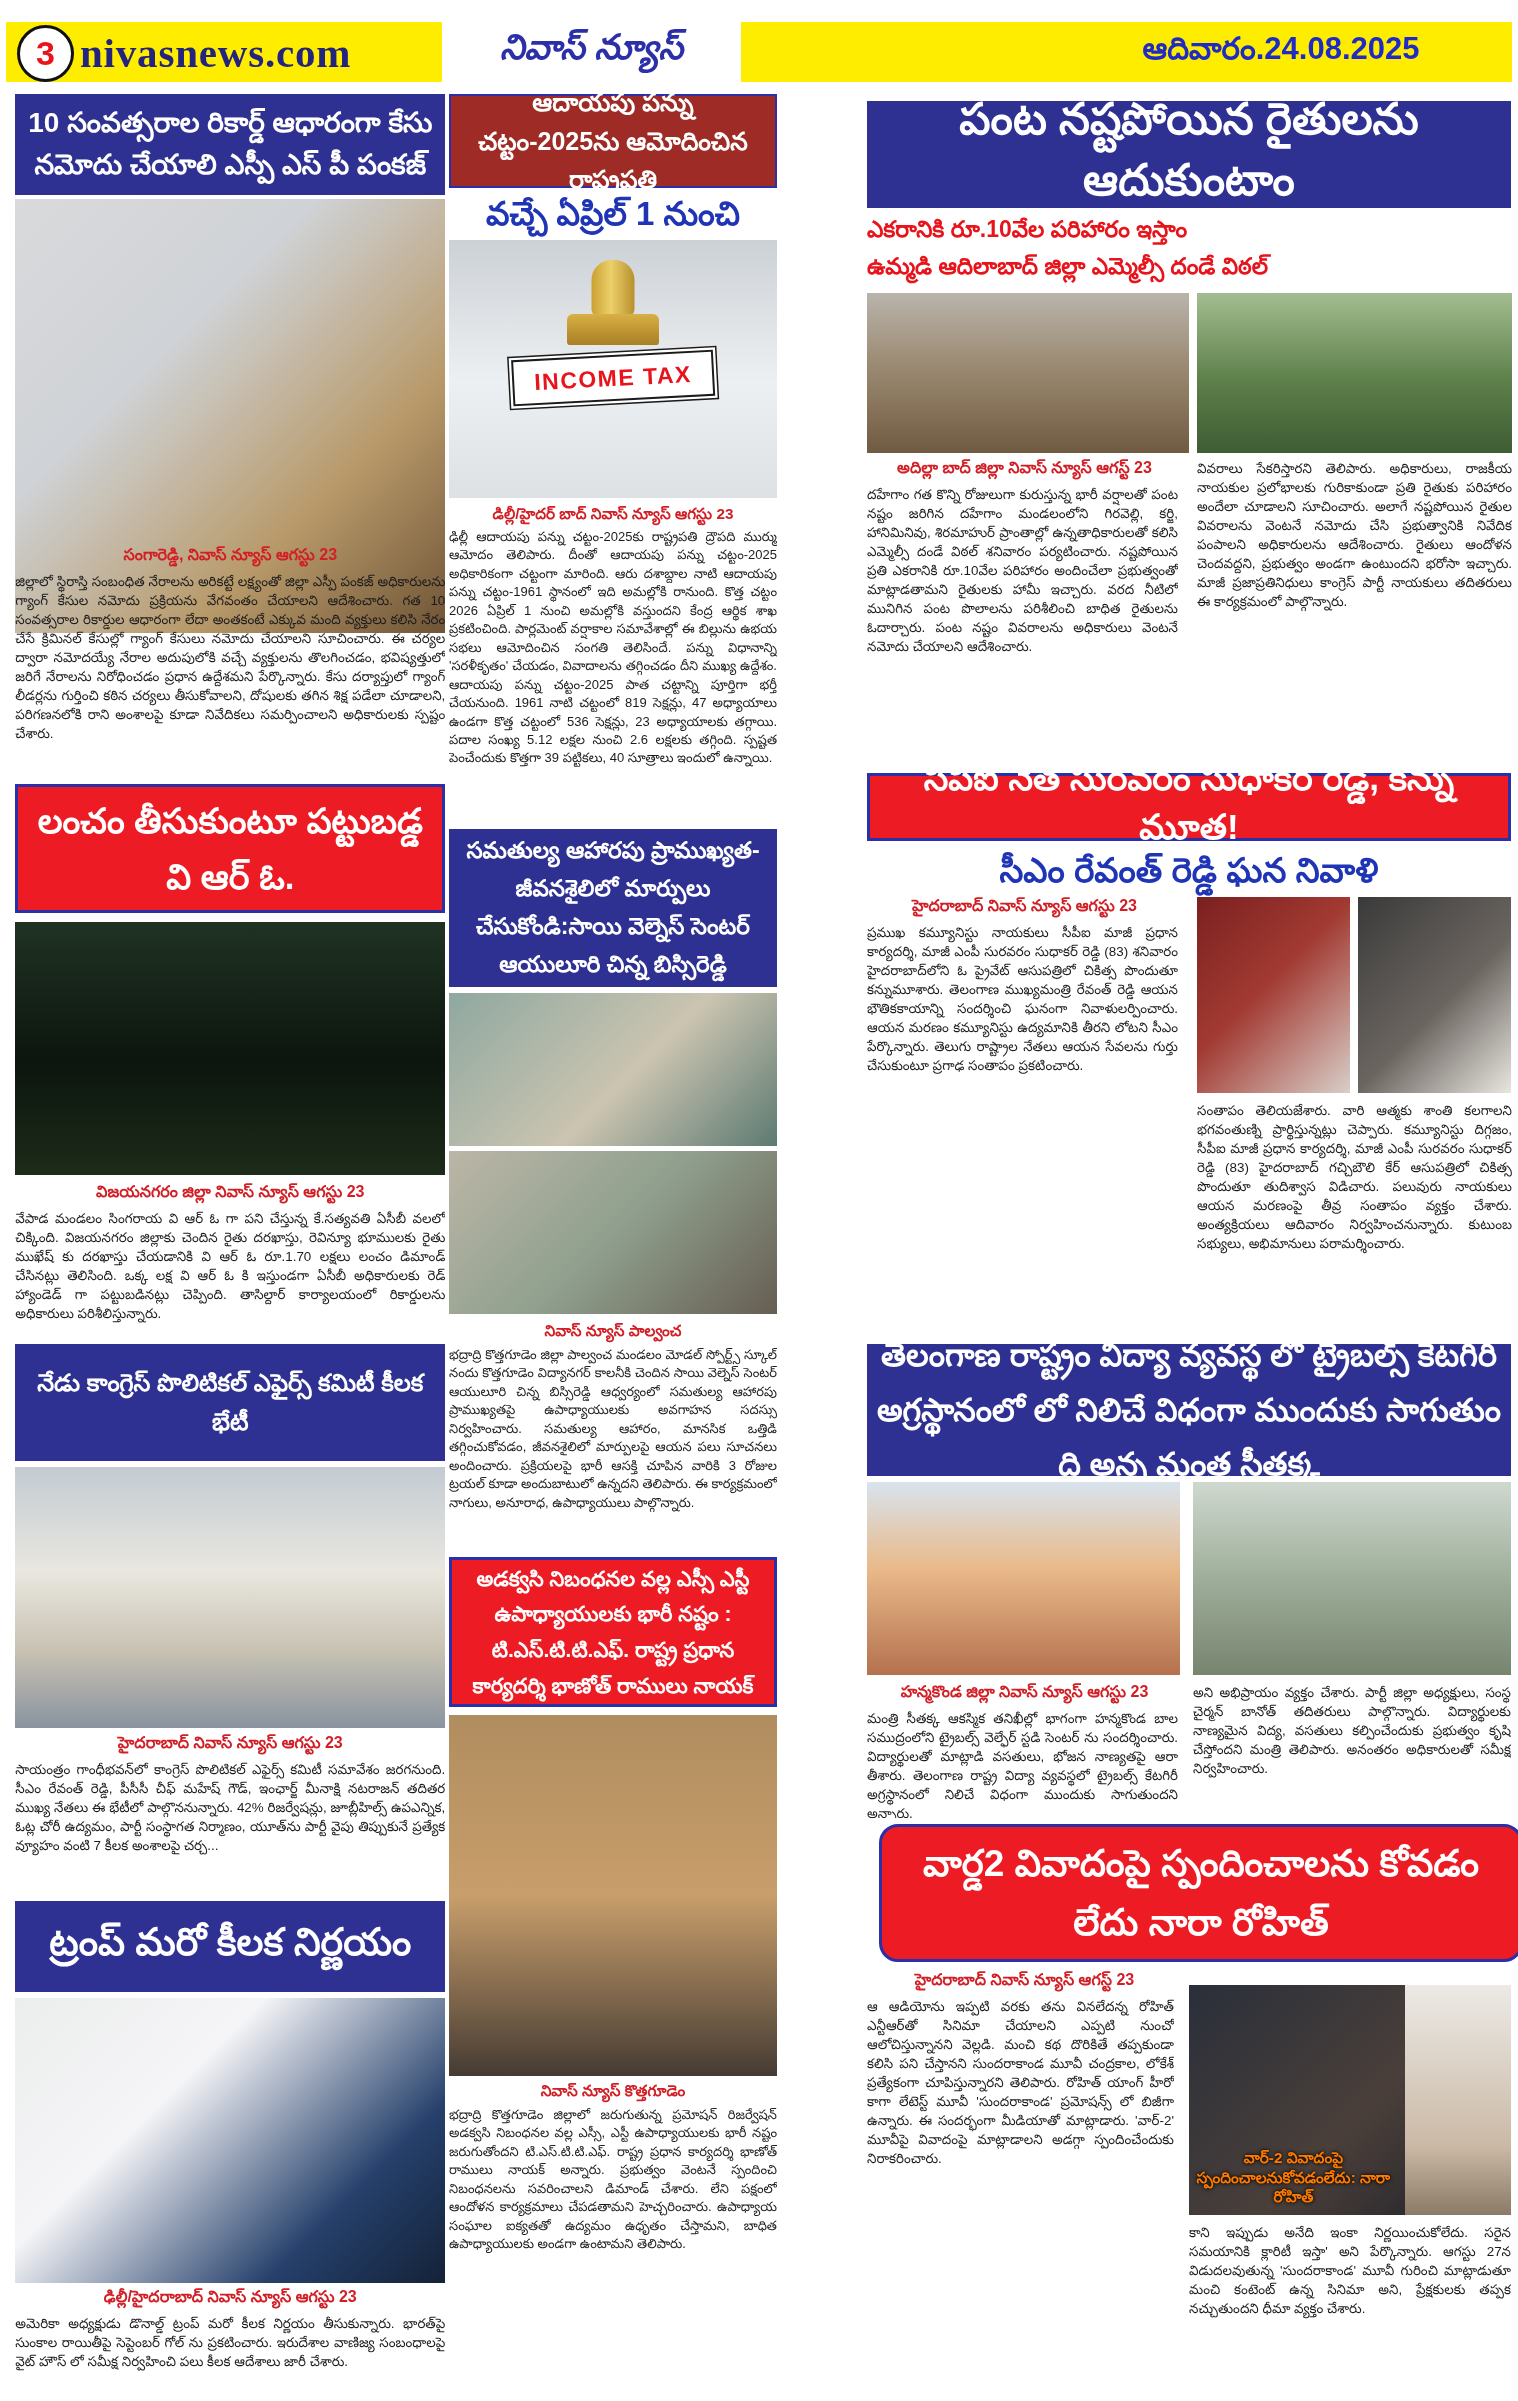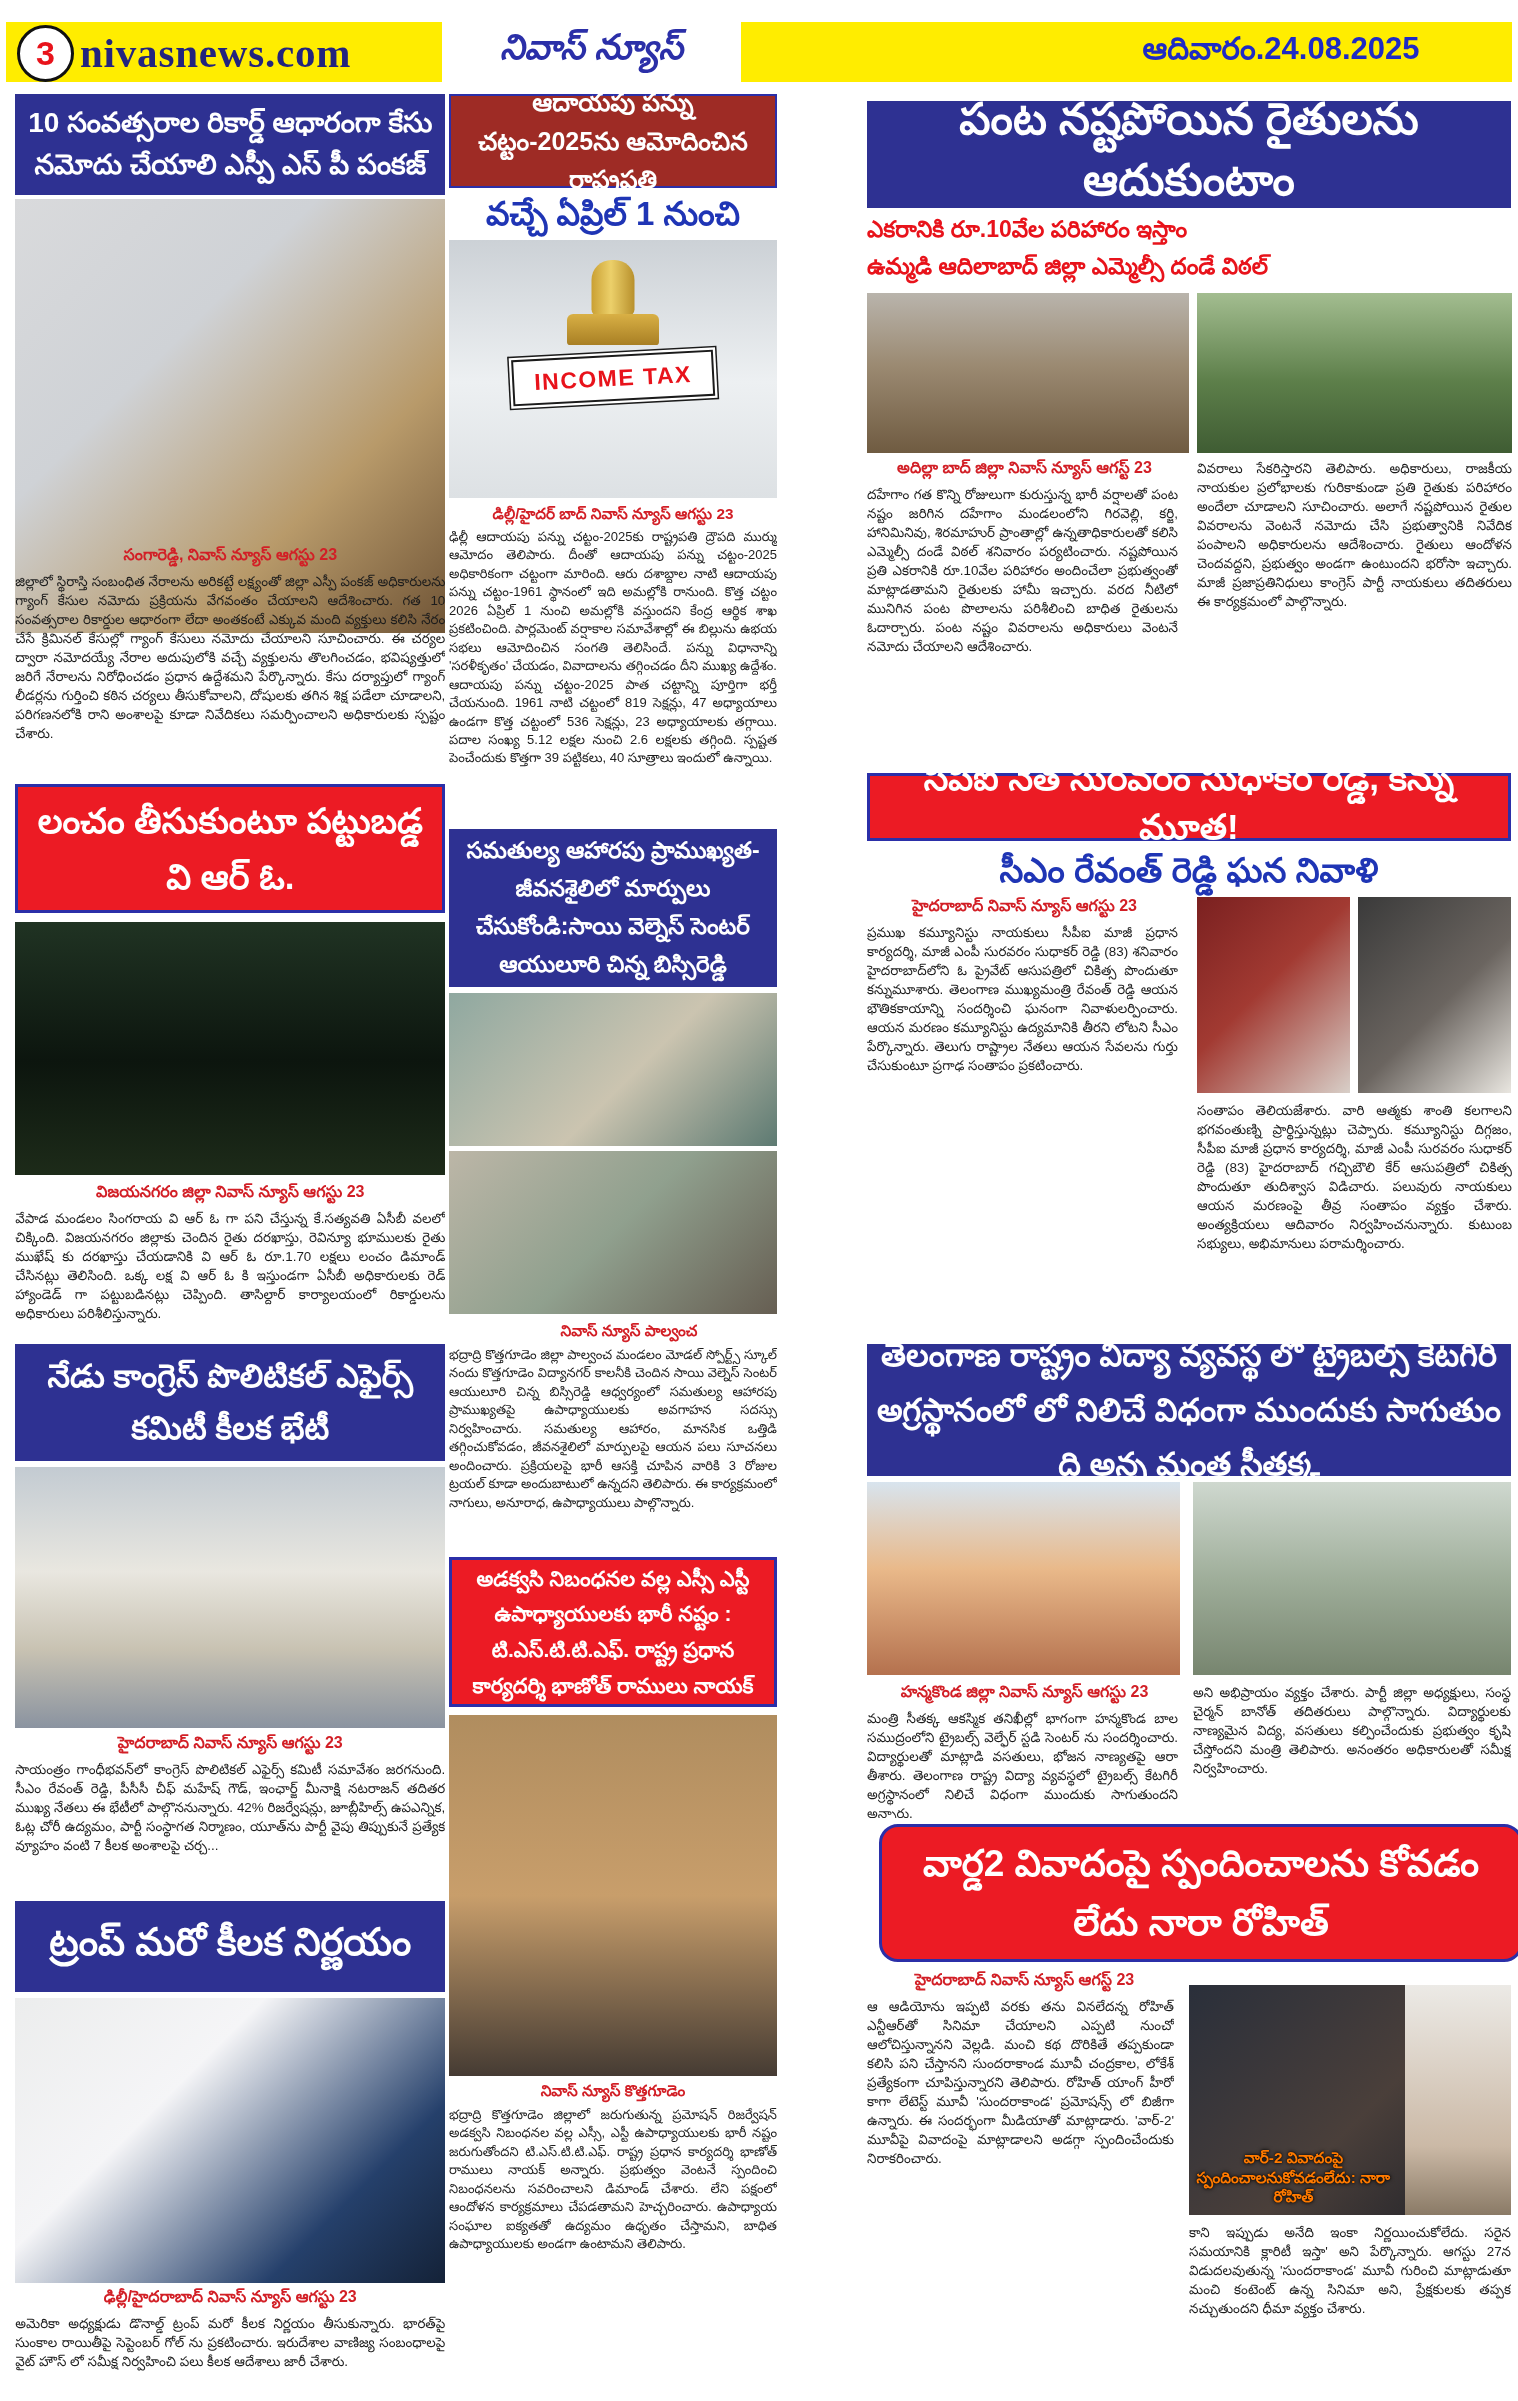--- a/index.html
+++ b/index.html
@@ -64,21 +64,21 @@
   <div class="abs" style="left:15.3px;top:784px;width:430px;height:559px;">
     <div class="abs hbox redbox" style="left:0;top:0;width:430px;height:129px;font-size:35px;line-height:1.6;">
       <span>లంచం తీసుకుంటూ పట్టుబడ్డ వి ఆర్ ఓ.</span>
     </div>
     <div class="abs photo" style="left:0;top:138px;width:430px;height:253px;background:linear-gradient(180deg,#203323 0%,#0c150e 55%,#1d2b19 100%);"></div>
     <div class="abs byline" style="left:0;top:399px;width:430px;">విజయనగరం జిల్లా నివాస్ న్యూస్ ఆగస్టు 23</div>
     <div class="abs body-txt" style="left:0;top:425px;width:430px;height:132px;">వేపాడ మండలం సింగరాయ వి ఆర్ ఓ గా పని చేస్తున్న కే.సత్యవతి ఏసీబీ వలలో చిక్కింది. విజయనగరం జిల్లాకు చెందిన రైతు దరఖాస్తు, రెవిన్యూ భూములకు రైతు ముఖేష్ కు దరఖాస్తు చేయడానికి వి ఆర్ ఓ రూ.1.70 లక్షలు లంచం డిమాండ్ చేసినట్లు తెలిసింది. ఒక్క లక్ష వి ఆర్ ఓ కి ఇస్తుండగా ఏసీబీ అధికారులకు రెడ్ హ్యాండెడ్ గా పట్టుబడినట్లు చెప్పింది. తాసిల్దార్ కార్యాలయంలో రికార్డులను అధికారులు పరిశీలిస్తున్నారు.</div>
   </div>
 
   <div class="abs" style="left:15.3px;top:1344px;width:430px;height:552px;">
-    <div class="abs hbox navy" style="left:0;top:0;width:430px;height:117px;font-size:32px;line-height:1.6;">
+    <div class="abs hbox navy" style="left:0;top:0;width:430px;height:117px;font-size:24px;line-height:1.6;">
       <span>నేడు కాంగ్రెస్ పొలిటికల్ ఎఫైర్స్ కమిటీ కీలక భేటీ</span>
     </div>
     <div class="abs photo" style="left:0;top:123px;width:430px;height:261px;background:linear-gradient(180deg,#c3cbd2 0%,#e9e7e0 40%,#c8c2b2 70%,#8a93a0 100%);"></div>
     <div class="abs byline" style="left:0;top:390px;width:430px;">హైదరాబాద్ నివాస్ న్యూస్ ఆగస్టు 23</div>
     <div class="abs body-txt" style="left:0;top:416px;width:430px;height:135px;">సాయంత్రం గాంధీభవన్‌లో కాంగ్రెస్ పొలిటికల్ ఎఫైర్స్ కమిటీ సమావేశం జరగనుంది. సీఎం రేవంత్ రెడ్డి, పీసీసీ చీఫ్ మహేష్ గౌడ్, ఇంఛార్జ్ మీనాక్షి నటరాజన్ తదితర ముఖ్య నేతలు ఈ భేటీలో పాల్గొననున్నారు. 42% రిజర్వేషన్లు, జూబ్లీహిల్స్ ఉపఎన్నిక, ఓట్ల చోరీ ఉద్యమం, పార్టీ సంస్థాగత నిర్మాణం, యూత్‌ను పార్టీ వైపు తిప్పుకునే ప్రత్యేక వ్యూహం వంటి 7 కీలక అంశాలపై చర్చ...</div>
   </div>
 
   <div class="abs" style="left:15.3px;top:1901px;width:430px;height:494px;">
     <div class="abs hbox navy" style="left:0;top:0;width:430px;height:91px;font-size:38px;">
       <span>ట్రంప్ మరో కీలక నిర్ణయం</span>
@@ -101,21 +101,21 @@
     <div class="abs byline" style="left:0;top:411px;width:328px;font-size:15.3px;">డిల్లీ/హైదర్ బాద్ నివాస్ న్యూస్ ఆగస్టు 23</div>
     <div class="abs body-txt" style="left:0;top:434px;width:328px;height:293px;font-size:13px;">ఢిల్లీ ఆదాయపు పన్ను చట్టం-2025కు రాష్ట్రపతి ద్రౌపది ముర్ము ఆమోదం తెలిపారు. దీంతో ఆదాయపు పన్ను చట్టం-2025 అధికారికంగా చట్టంగా మారింది. ఆరు దశాబ్దాల నాటి ఆదాయపు పన్ను చట్టం-1961 స్థానంలో ఇది అమల్లోకి రానుంది. కొత్త చట్టం 2026 ఏప్రిల్ 1 నుంచి అమల్లోకి వస్తుందని కేంద్ర ఆర్థిక శాఖ ప్రకటించింది. పార్లమెంట్ వర్షాకాల సమావేశాల్లో ఈ బిల్లును ఉభయ సభలు ఆమోదించిన సంగతి తెలిసిందే. పన్ను విధానాన్ని 'సరళీకృతం' చేయడం, వివాదాలను తగ్గించడం దీని ముఖ్య ఉద్దేశం. ఆదాయపు పన్ను చట్టం-2025 పాత చట్టాన్ని పూర్తిగా భర్తీ చేయనుంది. 1961 నాటి చట్టంలో 819 సెక్షన్లు, 47 అధ్యాయాలు ఉండగా కొత్త చట్టంలో 536 సెక్షన్లు, 23 అధ్యాయాలకు తగ్గాయి. పదాల సంఖ్య 5.12 లక్షల నుంచి 2.6 లక్షలకు తగ్గింది. స్పష్టత పెంచేందుకు కొత్తగా 39 పట్టికలు, 40 సూత్రాలు ఇందులో ఉన్నాయి.</div>
   </div>
 
   <div class="abs" style="left:449px;top:829px;width:328px;height:721px;">
     <div class="abs hbox navy" style="left:0;top:0;width:328px;height:158px;font-size:23px;line-height:1.65;">
       <span>సమతుల్య ఆహారపు ప్రాముఖ్యత- జీవనశైలిలో మార్పులు చేసుకోండి:సాయి వెల్నెస్ సెంటర్ ఆయులూరి చిన్న బిస్సిరెడ్డి</span>
     </div>
     <div class="abs photo" style="left:0;top:164px;width:328px;height:153px;background:linear-gradient(135deg,#8fa8a0 0%,#cbc4b0 55%,#5d7a72 100%);"></div>
     <div class="abs photo" style="left:0;top:322px;width:328px;height:163px;background:linear-gradient(135deg,#bcb6a7 0%,#90a08e 50%,#665e52 100%);"></div>
-    <div class="abs byline" style="left:16px;top:493px;width:328px;font-size:15.3px;">నివాస్ న్యూస్ పాల్వంచ</div>
+    <div class="abs byline" style="left:0;top:493px;width:328px;font-size:15.3px;">నివాస్ న్యూస్ పాల్వంచ</div>
     <div class="abs body-txt" style="left:0;top:517px;width:328px;height:203px;font-size:13px;">భద్రాద్రి కొత్తగూడెం జిల్లా పాల్వంచ మండలం మోడల్ స్పోర్ట్స్ స్కూల్ నందు కొత్తగూడెం విద్యానగర్ కాలనీకి చెందిన సాయి వెల్నెస్ సెంటర్ ఆయులూరి చిన్న బిస్సిరెడ్డి ఆధ్వర్యంలో సమతుల్య ఆహారపు ప్రాముఖ్యతపై ఉపాధ్యాయులకు అవగాహన సదస్సు నిర్వహించారు. సమతుల్య ఆహారం, మానసిక ఒత్తిడి తగ్గించుకోవడం, జీవనశైలిలో మార్పులపై ఆయన పలు సూచనలు అందించారు. ప్రక్రియలపై భారీ ఆసక్తి చూపిన వారికి 3 రోజుల ట్రయల్ కూడా అందుబాటులో ఉన్నదని తెలిపారు. ఈ కార్యక్రమంలో నాగులు, అనూరాధ, ఉపాధ్యాయులు పాల్గొన్నారు.</div>
   </div>
 
   <div class="abs" style="left:449px;top:1557px;width:328px;height:836px;">
     <div class="abs hbox redbox" style="left:0;top:0;width:328px;height:150px;font-size:21px;line-height:1.7;">
       <span>అడక్వసి నిబంధనల వల్ల ఎస్సీ ఎస్టీ ఉపాధ్యాయులకు భారీ నష్టం : టి.ఎస్.టి.టి.ఎఫ్. రాష్ట్ర ప్రధాన కార్యదర్శి భాణోత్ రాములు నాయక్</span>
     </div>
     <div class="abs photo" style="left:0;top:158px;width:328px;height:361px;background:linear-gradient(180deg,#b08d5f 0%,#c89e6b 50%,#453b33 100%);"></div>
     <div class="abs byline" style="left:0;top:525px;width:328px;font-size:15.3px;">నివాస్ న్యూస్ కొత్తగూడెం</div>
     <div class="abs body-txt" style="left:0;top:549px;width:328px;height:282px;font-size:13px;">భద్రాద్రి కొత్తగూడెం జిల్లాలో జరుగుతున్న ప్రమోషన్ రిజర్వేషన్ అడక్వసి నిబంధనల వల్ల ఎస్సీ, ఎస్టీ ఉపాధ్యాయులకు భారీ నష్టం జరుగుతోందని టి.ఎస్.టి.టి.ఎఫ్. రాష్ట్ర ప్రధాన కార్యదర్శి భాణోత్ రాములు నాయక్ అన్నారు. ప్రభుత్వం వెంటనే స్పందించి నిబంధనలను సవరించాలని డిమాండ్ చేశారు. లేని పక్షంలో ఆందోళన కార్యక్రమాలు చేపడతామని హెచ్చరించారు. ఉపాధ్యాయ సంఘాల ఐక్యతతో ఉద్యమం ఉధృతం చేస్తామని, బాధిత ఉపాధ్యాయులకు అండగా ఉంటామని తెలిపారు.</div>

